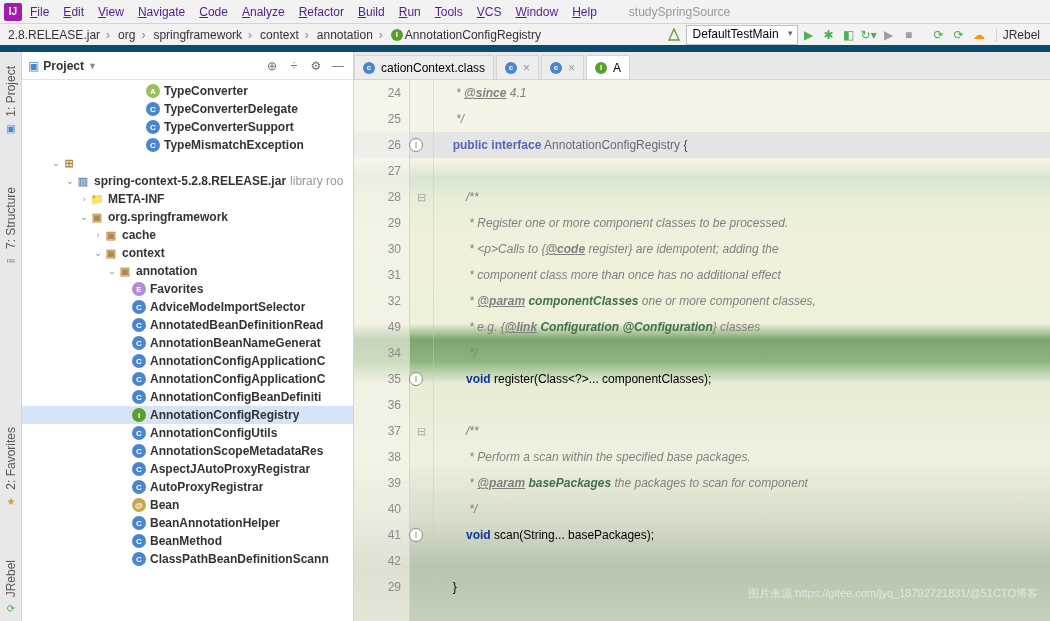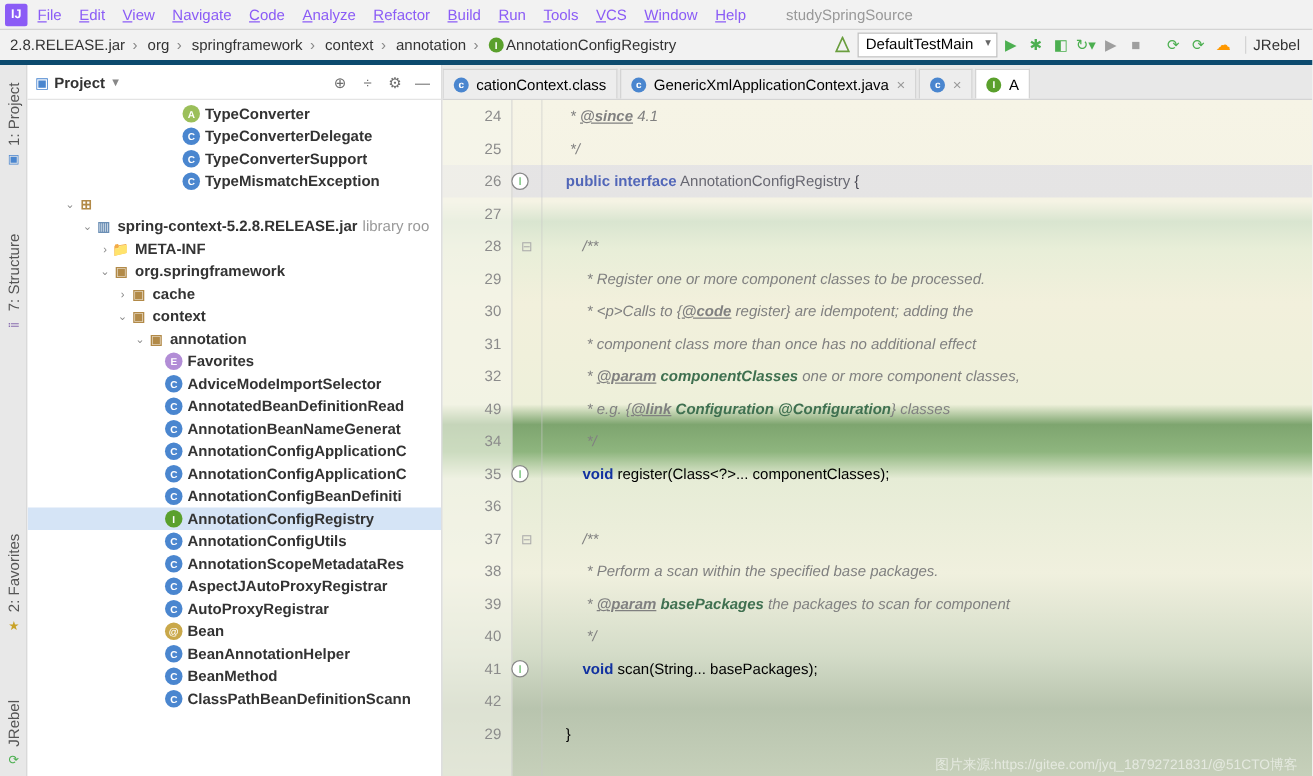--- a/index.html
+++ b/index.html
@@ -1,22 +1,22 @@
 <!DOCTYPE html>
 <html><head>
 <meta charset="utf-8">
 <style>
 *{box-sizing:border-box;margin:0;padding:0;font-family:"Segoe UI",Arial,sans-serif;font-size:12px;}
 body{width:1050px;height:621px;overflow:hidden;background:#f2f2f2;display:flex;flex-direction:column;}
 .menubar{height:24px;display:flex;align-items:center;background:#f2f2f2;border-bottom:1px solid #d4d4d4;padding:0 4px;gap:2px;}
-.menubar .logo{width:18px;height:18px;background:#8b5cf6;color:#fff;display:flex;align-items:center;justify-content:center;font-weight:bold;font-size:10px;border-radius:2px;}
-.menubar .mitem{padding:2px 6px;color:#8b5cf6;cursor:pointer;}
+.menubar .logo{width:18px;height:18px;background:#a21caf;color:#fff;display:flex;align-items:center;justify-content:center;font-weight:bold;font-size:10px;border-radius:2px;}
+.menubar .mitem{padding:2px 6px;color:#4c1d95;cursor:pointer;}
 .menubar .mitem u{text-decoration:underline;}
 .menubar .proj{margin-left:24px;color:#999;}
-.navbar{height:28px;display:flex;align-items:center;background:#f2f2f2;border-bottom:4px solid #0c4a6e;padding:0 4px;gap:2px;}
+.navbar{height:28px;display:flex;align-items:center;background:#f2f2f2;border-bottom:7px solid #0c4a6e;padding:0 4px;gap:2px;}
 .crumb{padding:2px 4px;color:#333;display:flex;align-items:center;gap:2px;}
 .crumb::after{content:"›";color:#888;margin-left:4px;}
 .crumb:last-of-type::after{content:"";}
 .crumb .cls-i{width:12px;height:12px;border-radius:50%;background:#5aa02c;display:inline-flex;align-items:center;justify-content:center;color:#fff;font-size:8px;font-weight:bold;}
 .nav-spacer{flex:1;}
 .nav-icon{width:20px;height:20px;display:flex;align-items:center;justify-content:center;color:#6e6e6e;cursor:pointer;}
 .run-sel{border:1px solid #c0c0c0;background:#fff;padding:1px 18px 1px 6px;height:20px;position:relative;}
 .run-sel::after{content:"▾";position:absolute;right:4px;top:2px;font-size:9px;color:#666;}
 .tb-icon{width:18px;height:18px;display:flex;align-items:center;justify-content:center;font-size:12px;}
 .green{color:#4caf50;}
@@ -63,21 +63,21 @@
 .gutter .mark{position:absolute;right:-22px;top:6px;width:14px;height:14px;border-radius:50%;background:#fff;border:1px solid #888;display:flex;align-items:center;justify-content:center;font-size:9px;color:#4caf50;}
 .gut2{width:24px;border-right:1px solid rgba(200,200,200,0.5);}
 .gut2 .g2{height:26px;display:flex;align-items:center;justify-content:center;color:#aaa;font-size:11px;}
 .code{flex:1;padding-left:12px;line-height:26px;white-space:pre;overflow:hidden;}
 .code .line{height:26px;}
 .kw{color:#1232a0;font-weight:bold;}
 .name{color:#333;}
 .doc{color:#808080;font-style:italic;}
 .tag{color:#808080;font-style:italic;font-weight:bold;text-decoration:underline;}
 .docparam{color:#3f7050;font-style:italic;font-weight:bold;}
-.watermark{position:absolute;right:12px;bottom:2px;color:rgba(255,255,255,0.55);font-size:11px;font-family:Arial;}
+.watermark{position:absolute;right:12px;bottom:20px;color:rgba(255,255,255,0.55);font-size:11px;font-family:Arial;}
 .sel-line{position:absolute;left:0;right:0;height:26px;background:rgba(200,200,230,0.35);pointer-events:none;}
 </style>
 </head>
 <body>
 
 <div class="menubar">
   <div class="logo">IJ</div>
   <span class="mitem"><u>F</u>ile</span>
     <span class="mitem"><u>E</u>dit</span>
     <span class="mitem"><u>V</u>iew</span>
@@ -295,21 +295,20 @@
   </div>
 
   <div class="editor">
     <div class="tabs" id="tabs">
         <div class="tab-it">
           <span class="ti" style="background:#4a86cf">c</span>
           <span>cationContext.class</span>
         </div>
         <div class="tab-it">
           <span class="ti" style="background:#4a86cf">c</span>
-          <span>GenericXmlApplicationContext.java</span>
           <span class="cls">×</span>
         </div>
         <div class="tab-it">
           <span class="ti" style="background:#4a86cf">c</span>
           <span class="cls">×</span>
         </div>
         <div class="tab-it active">
           <span class="ti" style="background:#5aa02c">I</span>
           <span>A</span>
         </div>

